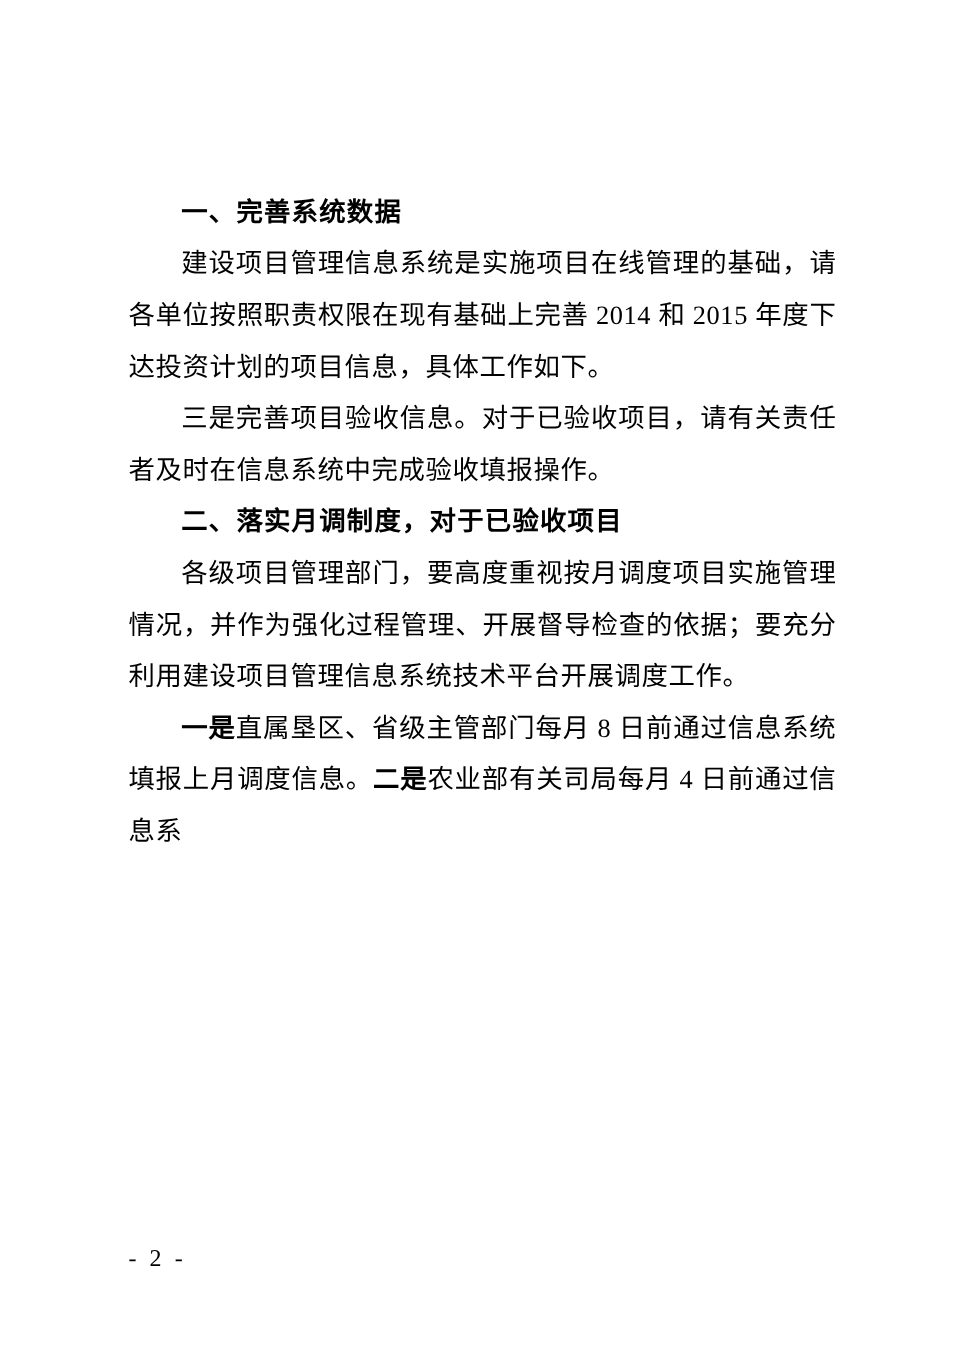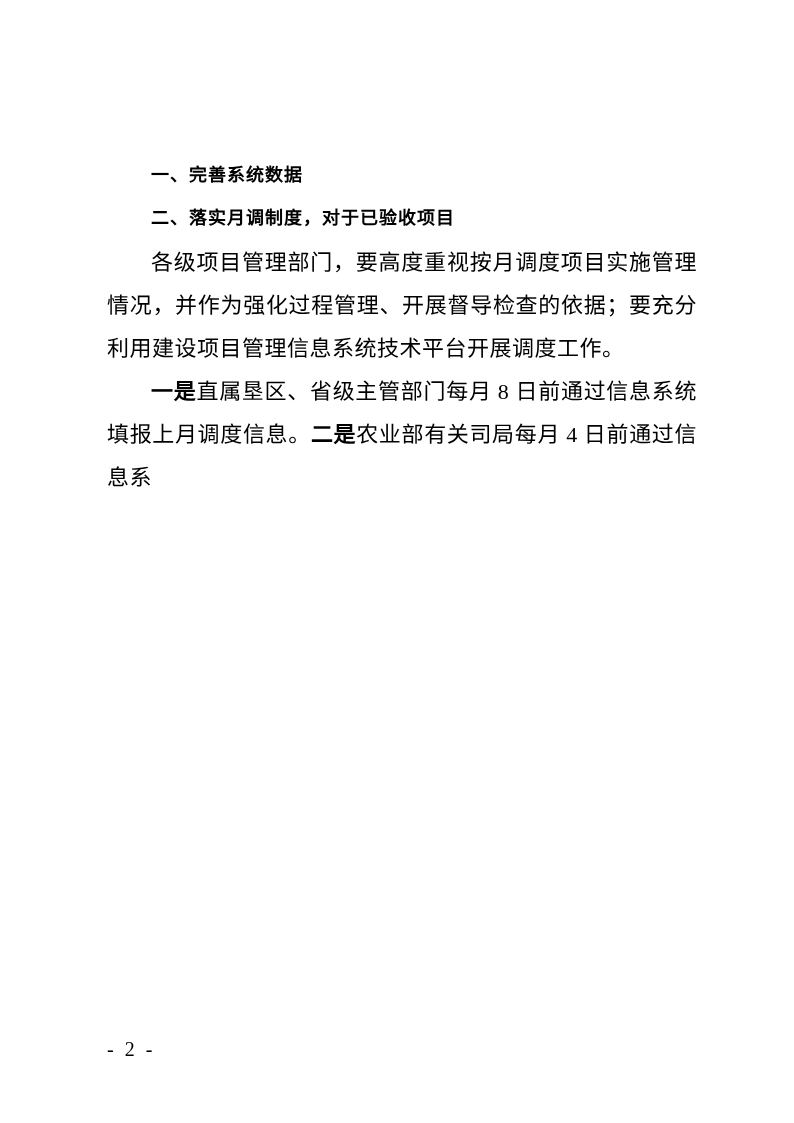--- a/index.html
+++ b/index.html
@@ -22,24 +22,24 @@
   .para {
     font-size: 22px;
     line-height: 43px;
     text-align: justify;
     text-justify: inter-character;
     text-indent: 44px;
     letter-spacing: 0.5px;
     word-break: break-all;
   }
   .heading {
-    font-size: 18px;
+    font-size: 22px;
     line-height: 43px;
     font-weight: bold;
-    font-family: Liberation Mono, monospace;
+    font-family: Liberation Serif, serif;
     text-indent: 44px;
     letter-spacing: 1px;
   }
   .bold-run {
     font-weight: bold;
     font-family: Liberation Serif, serif;
   }
   .page-number {
     position: absolute;
     left: 107px;
@@ -52,23 +52,25 @@
   }
 </style>
 </head>
 <body>
 
 <div class="page">
   <div class="content">
 
     <div class="heading">一、完善系统数据</div>
 
+    <div class="para">建设项目管理信息系统是实施项目在线管理的基础，请各单位按照职责权限在现有基础上完善 2014 和 2015 年度下达投资计划的项目信息，具体工作如下。</div>
 
 
 
+    <div class="para">三是完善项目验收信息。对于已验收项目，请有关责任者及时在信息系统中完成验收填报操作。</div>
 
     <div class="heading">二、落实月调制度，对于已验收项目</div>
 
     <div class="para">各级项目管理部门，要高度重视按月调度项目实施管理情况，并作为强化过程管理、开展督导检查的依据；要充分利用建设项目管理信息系统技术平台开展调度工作。</div>
 
     <div class="para"><span class="bold-run">一是</span><span>直属垦区、省级主管部门每月 8 日前通过信息系统填报上月调度信息。</span><span class="bold-run">二是</span><span>农业部有关司局每月 4 日前通过信息系</span></div>
 
   </div>
 
   <div class="page-number">- 2 -</div>

